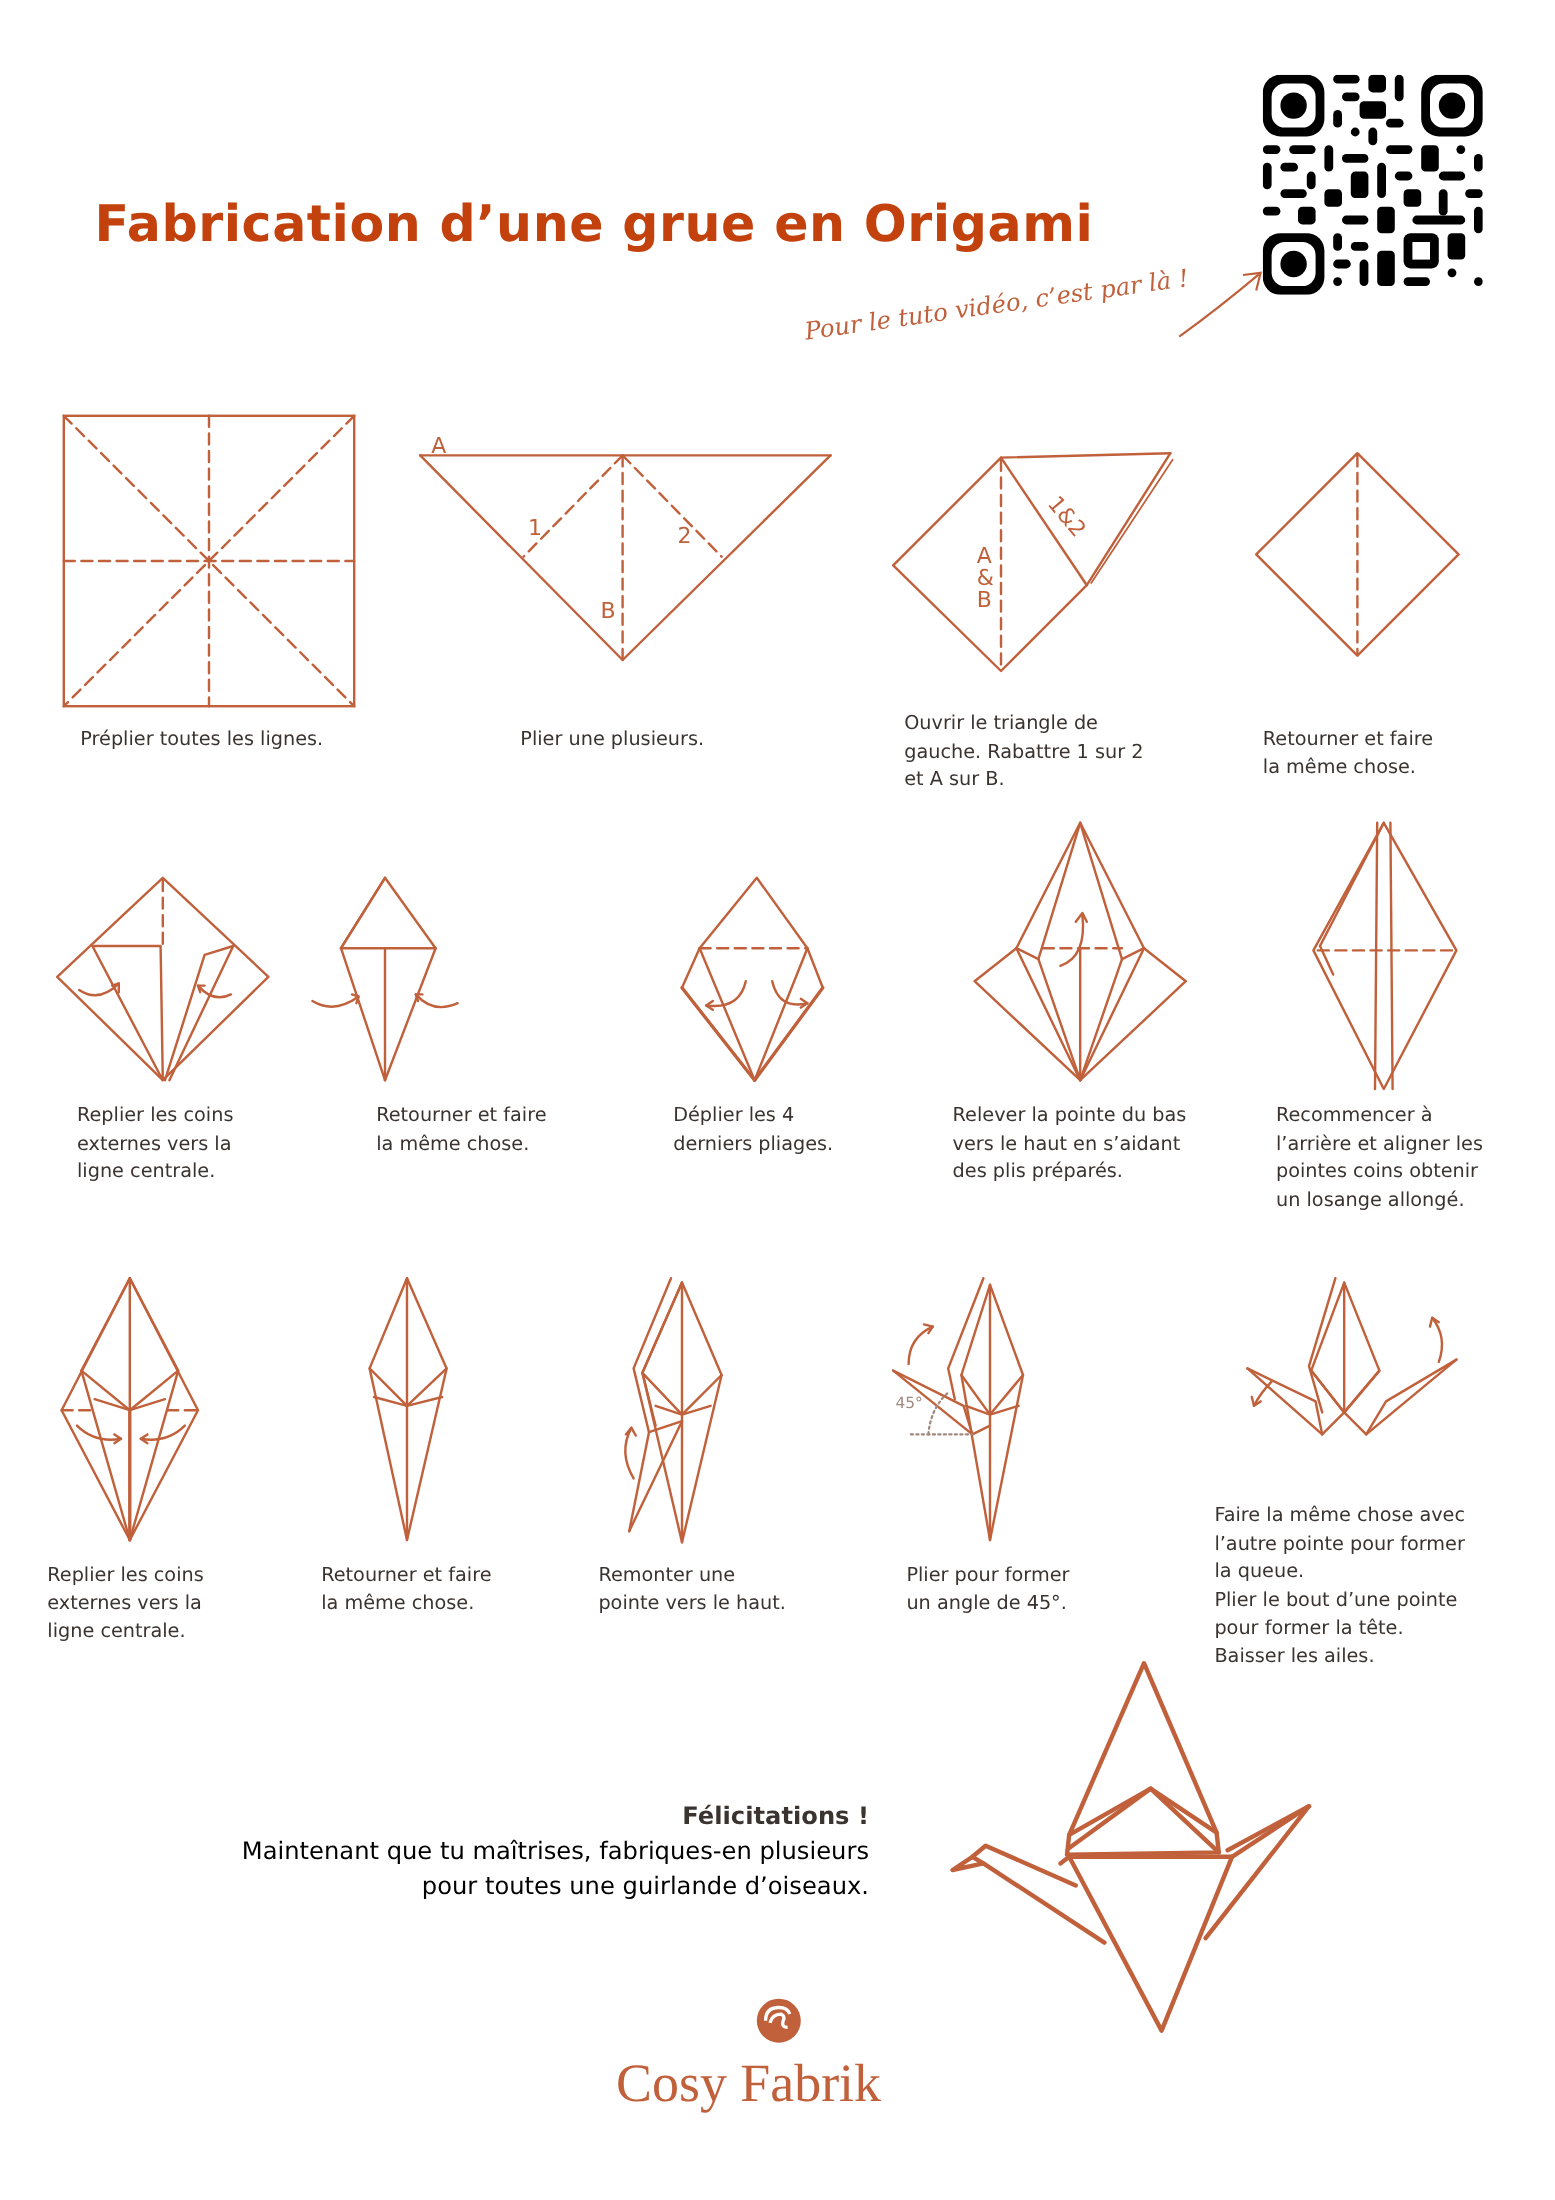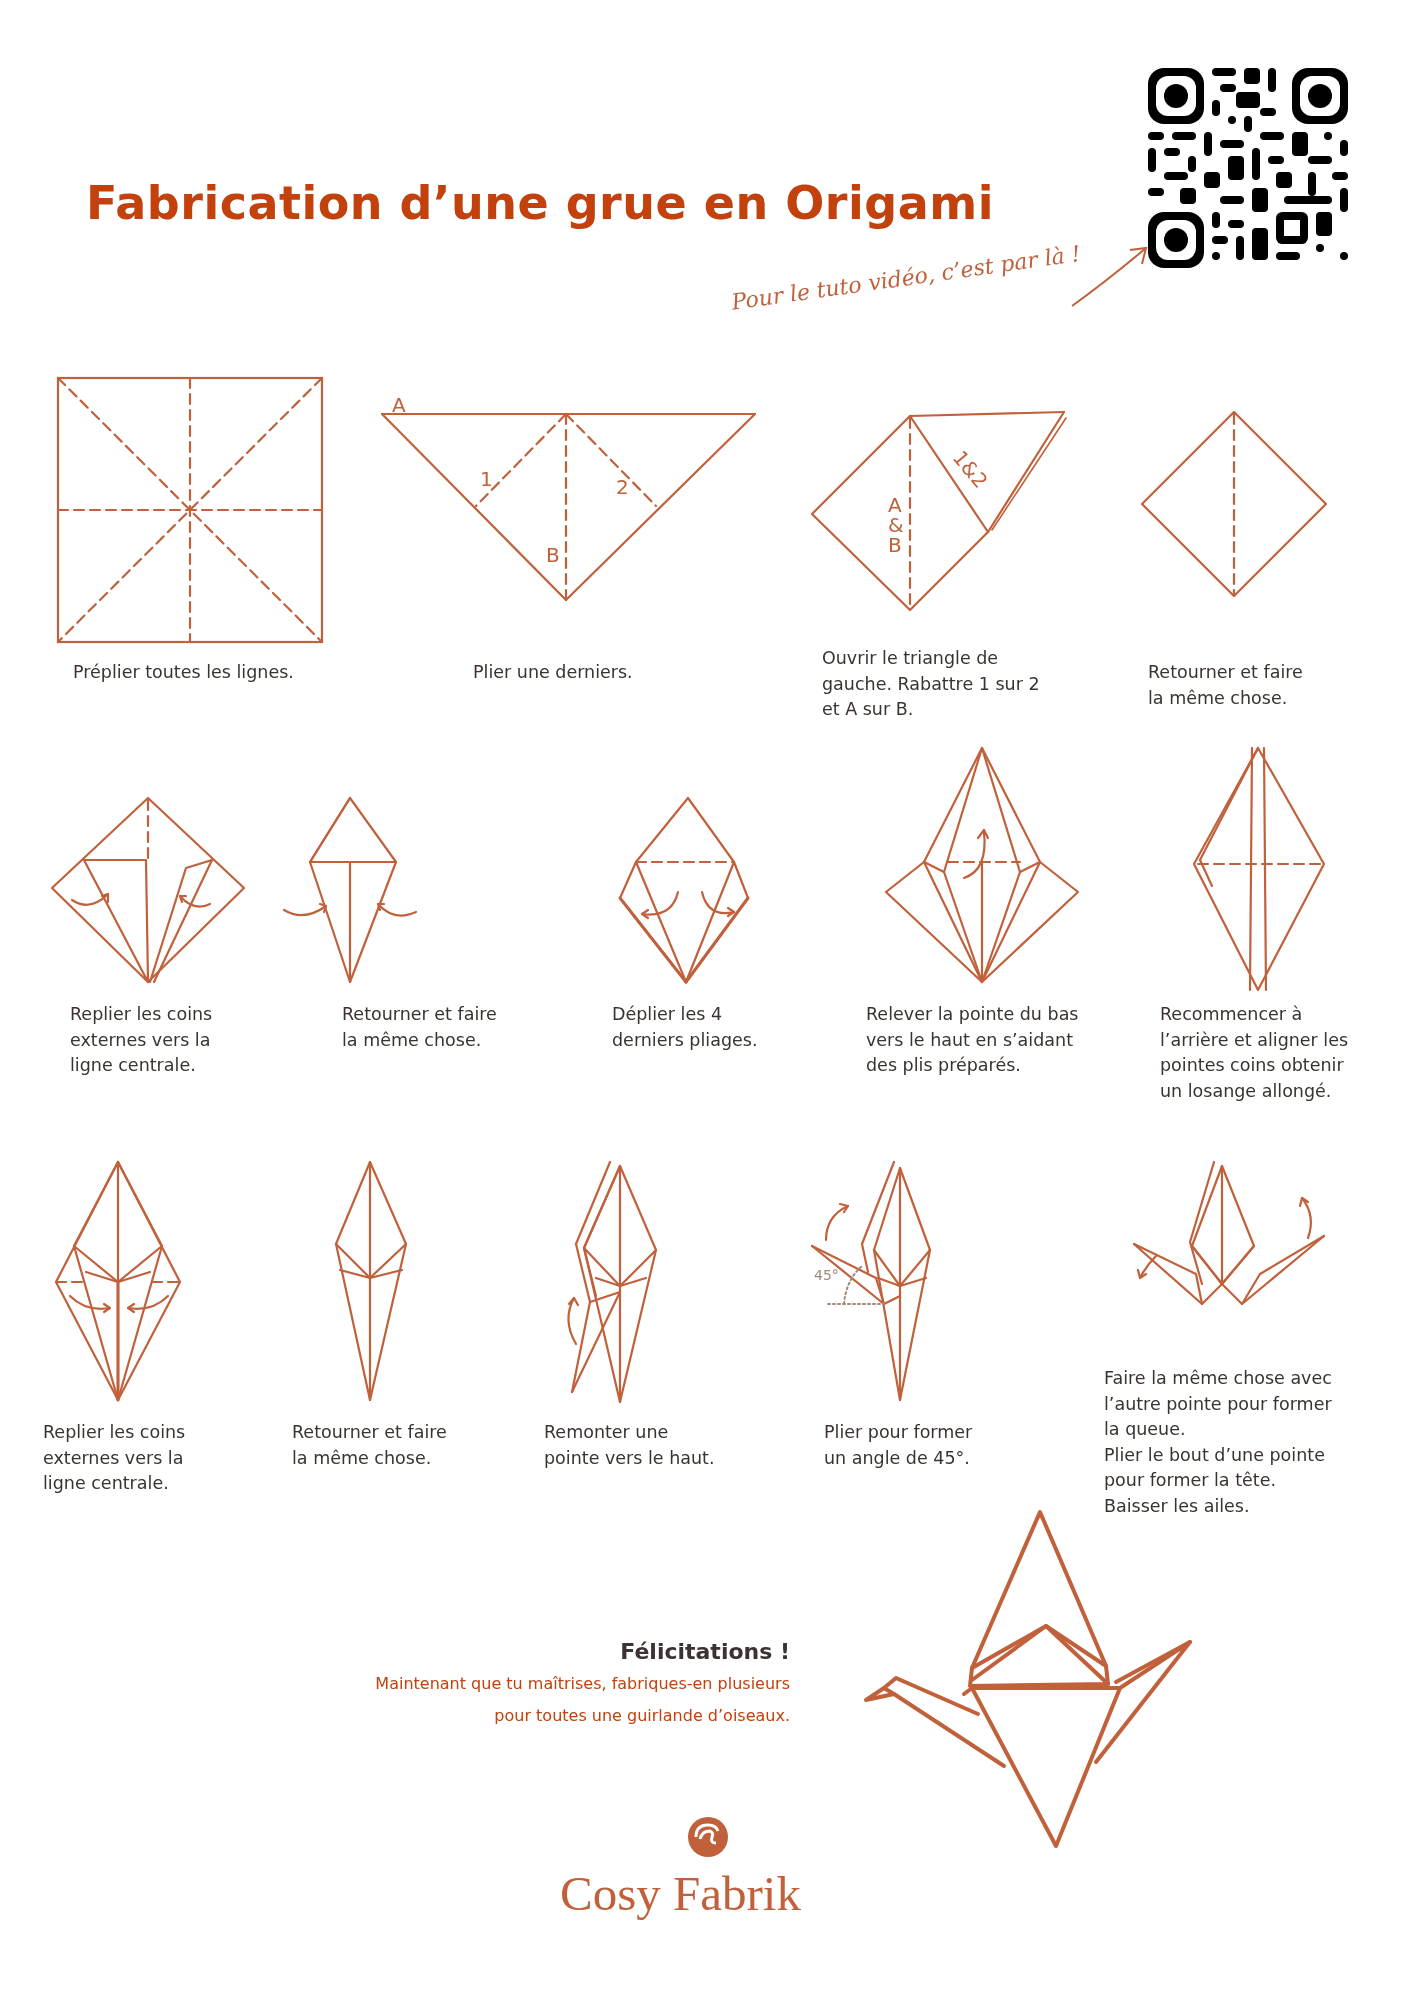--- a/index.html
+++ b/index.html
@@ -12,21 +12,21 @@
   svg.fig{position:absolute;overflow:visible;}
   .fig line,.fig polyline,.fig polygon,.fig path{stroke:#c0613c;fill:none;stroke-width:2.2;stroke-linejoin:round;stroke-linecap:round;}
   .fig .d{stroke-dasharray:10 6;}
   .fig .dot{stroke-dasharray:2 3;stroke:#a0897e;stroke-width:2;}
   .fig .thin{stroke-width:1.6;}
   .fig .thick{stroke-width:3;}
   .fig text{fill:#c0613c;font-family:"DejaVu Sans",sans-serif;font-size:20px;}
   .cap{position:absolute;font-size:17.5px;line-height:25.5px;color:#3a3330;}
   .cong{left:150px;top:1636px;width:640px;text-align:right;}
   .cong-title{font-size:22px;font-weight:bold;color:#3a3330;line-height:32px;}
-  .cong-body{font-size:16px;line-height:32px;color:#c2410c;}
+  .cong-body{font-size:22px;line-height:32px;color:#000000;}
   .brand{left:560px;top:1865px;font-family:Liberation Serif, serif;font-size:49px;color:#c0613c;white-space:nowrap;}
   .brand-logo{left:686px;top:1815px;width:44px;height:44px;}
 </style>
 </head>
 <body>
 
 <div class="abs title">Fabrication d’une grue en Origami</div>
 
 <svg class="abs qr" viewBox="0 0 25 25">
   <g fill="#000">
@@ -112,21 +112,21 @@
   <line x1="385" y1="24" x2="196" y2="210"></line>
   <line class="d" x1="196" y1="24" x2="196" y2="208"></line>
   <line class="d" x1="196" y1="24" x2="106" y2="116"></line>
   <line class="d" x1="196" y1="24" x2="286" y2="116"></line>
   <text x="22" y="22">A</text>
   <text x="110" y="96">1</text>
   <text x="246" y="104">2</text>
   <text x="176" y="172">B</text>
 </svg>
 <div class="cap" style="left:473px;top:660px">
-    <div>Plier une derniers.</div>
+    <div>Plier une plusieurs.</div>
   </div>
 
 <svg class="fig" style="left:808px;top:410px" width="290" height="200" viewBox="0 0 290 200">
   <polygon points="102,6 4,104 102,200 180,122"></polygon>
   <line x1="102" y1="6" x2="256" y2="2"></line>
   <line x1="256" y1="2" x2="180" y2="122"></line>
   <line x1="258" y1="8" x2="184" y2="120" class="thin"></line>
   <line class="d" x1="102" y1="8" x2="102" y2="198"></line>
   <text x="80" y="102">A</text>
   <text x="80" y="122">&amp;</text>

